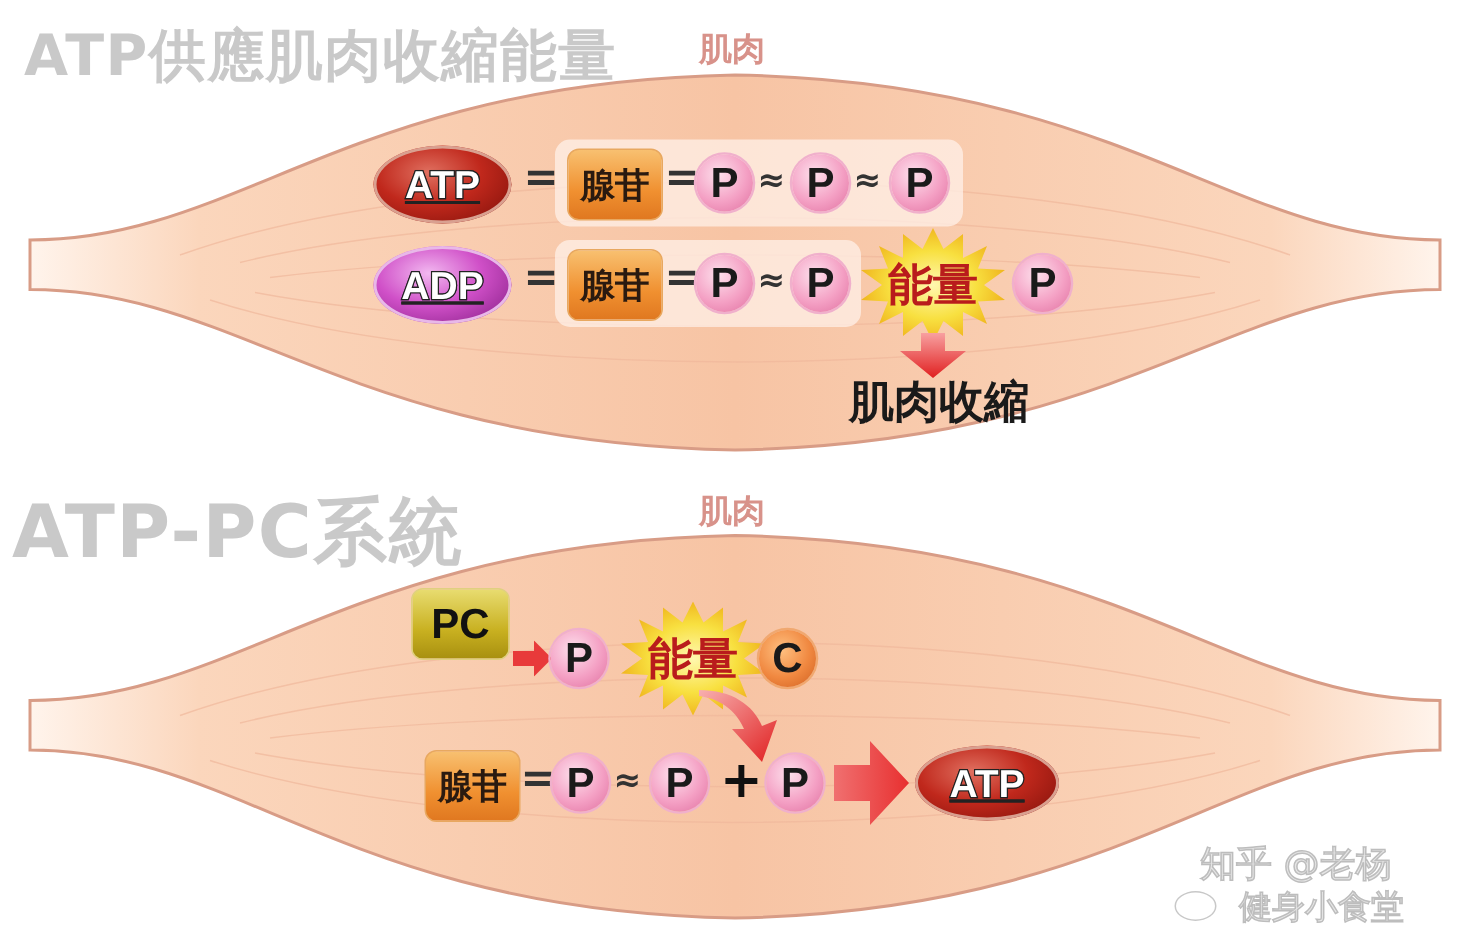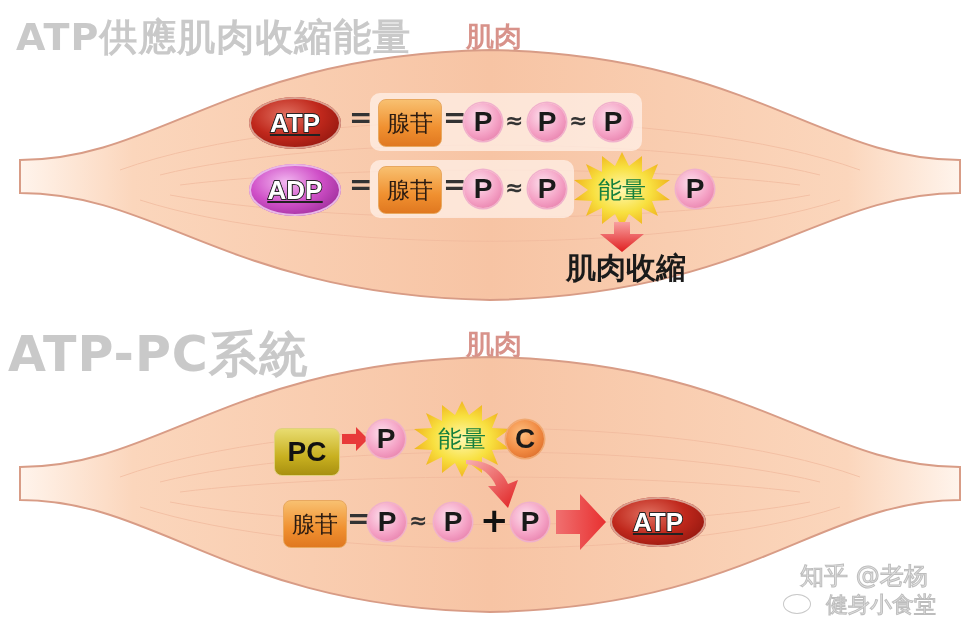--- a/index.html
+++ b/index.html
@@ -1,43 +1,43 @@
 <!DOCTYPE html>
 <html><head>
 <meta charset="utf-8">
 <style>
   html, body { margin:0; padding:0; background:#ffffff; }
   body { width:980px; height:618px; position:relative; overflow:hidden;
          font-family: "DejaVu Sans", "Liberation Sans", sans-serif; }
   .abs { position:absolute; }
   .title { color:#c9c9c9; font-weight:700; letter-spacing:1px; font-family:"DejaVu Sans", sans-serif; }
-  .muscle-label { color:#d8928a; font-weight:bold; font-size:28px; }
+  .muscle-label { color:#d8928a; font-weight:bold; font-size:22px; }
   svg.muscle { position:absolute; left:0; }
   .panel { position:absolute; background:rgba(255,240,232,0.75); border-radius:10px; }
   .oval { position:absolute; border-radius:50%; display:flex; align-items:center; justify-content:center;
           color:#fff; font-weight:bold; font-size:26px; font-family:"Liberation Sans", sans-serif;
           -webkit-text-stroke:1.5px #222; paint-order:stroke fill; text-shadow: 0 0 1px #222; text-decoration: underline; }
   .oval-atp { background:radial-gradient(ellipse at 40% 35%, #e07060 0%, #c0281c 45%, #7a0e08 100%);
               box-shadow:0 0 0 2px #d9a090 inset; }
   .oval-adp { background:radial-gradient(ellipse at 40% 35%, #f2b8f0 0%, #d050c8 45%, #801a80 100%);
               box-shadow:0 0 0 2px #e8b8e8 inset;text-align:center; }
   .eq { position:absolute; font-size:28px; font-weight:bold; color:#333; }
   .adenosine { position:absolute; width:62px; height:46px; border-radius:8px;
                background:linear-gradient(#f8c070, #f09030 60%, #e07820);
                border:1.5px solid #e8a860; display:flex; align-items:center; justify-content:center;
-               font-size:23px; font-weight:normal; color:#2a1a10; }
+               font-size:23px; font-weight:bold; color:#2a1a10; }
   .p { position:absolute; width:38px; height:38px; border-radius:50%;
        background:radial-gradient(circle at 40% 35%, #fde0ec 0%, #f4a0c4 55%, #e070a0 100%);
        box-shadow:0 0 0 1.5px #f0b0cc; display:flex; align-items:center; justify-content:center;
        font-family:"Liberation Sans", sans-serif; font-size:28px; font-weight:bold; color:#1a1a1a; }
   .c { background:radial-gradient(circle at 40% 35%, #ffc080 0%, #f08840 55%, #d06020 100%);
        box-shadow:0 0 0 1.5px #f0a870; }
   .bond { position:absolute; font-size:22px; color:#333; font-weight:bold; font-family:"DejaVu Sans", sans-serif; }
   .starburst { position:absolute; }
-  .energy-text { position:absolute; font-size:24px; font-weight:normal; color:#15803d; display:flex;
+  .energy-text { position:absolute; font-size:30px; font-weight:bold; color:#b91c1c; display:flex;
                  align-items:center; justify-content:center; }
   .pc-box { position:absolute; width:64px; height:46px; border-radius:8px;
             background:linear-gradient(#e8dc70, #c8b020 60%, #a89010);
             border:1.5px solid #e0d080; display:flex; align-items:center; justify-content:center;
             font-family:"Liberation Sans", sans-serif; font-size:28px; font-weight:bold; color:#111; }
   .contraction { position:absolute; font-size:30px; font-weight:bold; color:#1a1a1a; }
   .plus { position:absolute; font-size:34px; font-weight:bold; color:#111; }
   .watermark { position:absolute; color:#e6e6e6; font-size:24px; -webkit-text-stroke:1px #bdbdbd; }
   .watermark2 { position:absolute; color:#e6e6e6; font-size:22px; -webkit-text-stroke:1px #bdbdbd; }
 </style>
@@ -127,21 +127,21 @@
   <path d="M20,115 C160,115 230,10 490,5 C750,10 820,115 960,115 L960,148 C820,148 750,255 490,260 C230,255 160,148 20,148 Z" fill="url(#mg2)" stroke="#d89c86" stroke-width="2"></path>
   <g stroke="#f0b89c" stroke-width="1" fill="none" opacity="0.7">
     <path d="M120,125 C300,60 680,60 860,125"></path>
     <path d="M160,130 C320,90 660,90 820,130"></path>
     <path d="M180,140 C340,120 640,120 800,140"></path>
     <path d="M170,150 C330,180 650,180 810,150"></path>
     <path d="M140,155 C310,210 670,210 840,155"></path>
   </g>
 </svg>
 
-<div class="pc-box" style="left:274px; top:428px;text-align:right;">PC</div>
+<div class="pc-box" style="left:274px; top:392px;text-align:right;">PC</div>
 <svg class="abs" width="26" height="24" style="left:342px; top:427px;" viewBox="0 0 26 24">
   <polygon points="0,7 14,7 14,0 26,12 14,24 14,17 0,17" fill="#e83a3a"></polygon>
 </svg>
 <div class="p" style="left:367px; top:420px;">P</div>
 <svg class="starburst" width="100" height="76" style="left:412px; top:401px;" viewBox="0 0 100 76">
   <defs>
       <radialGradient id="sb2">
         <stop offset="0" stop-color="#fff8b0"></stop>
         <stop offset="0.6" stop-color="#f8e040"></stop>
         <stop offset="1" stop-color="#f0b820"></stop>

